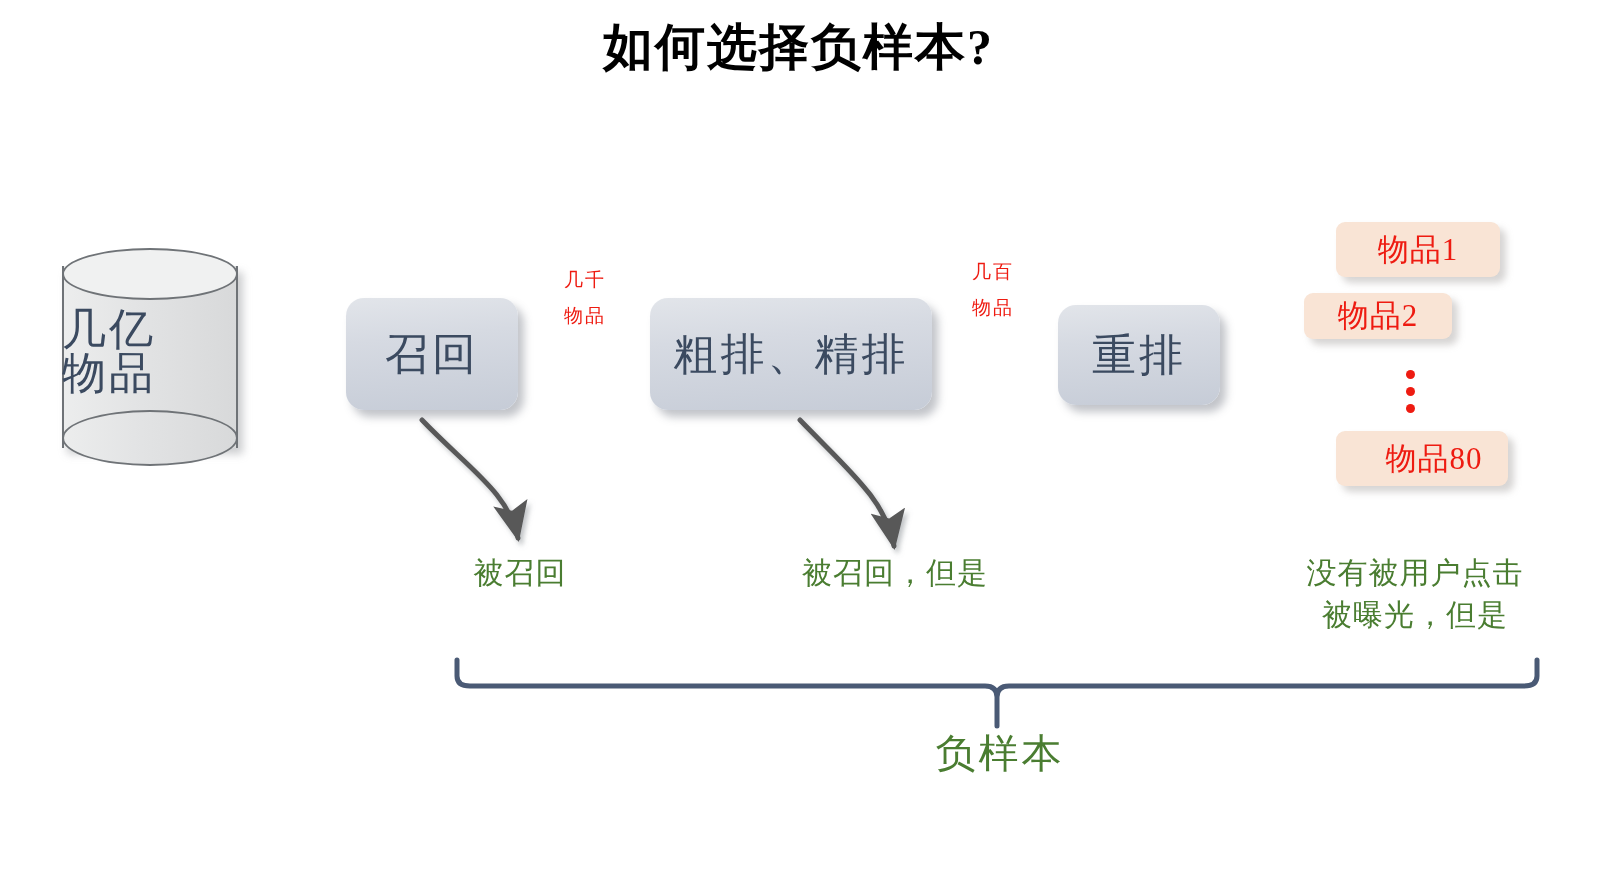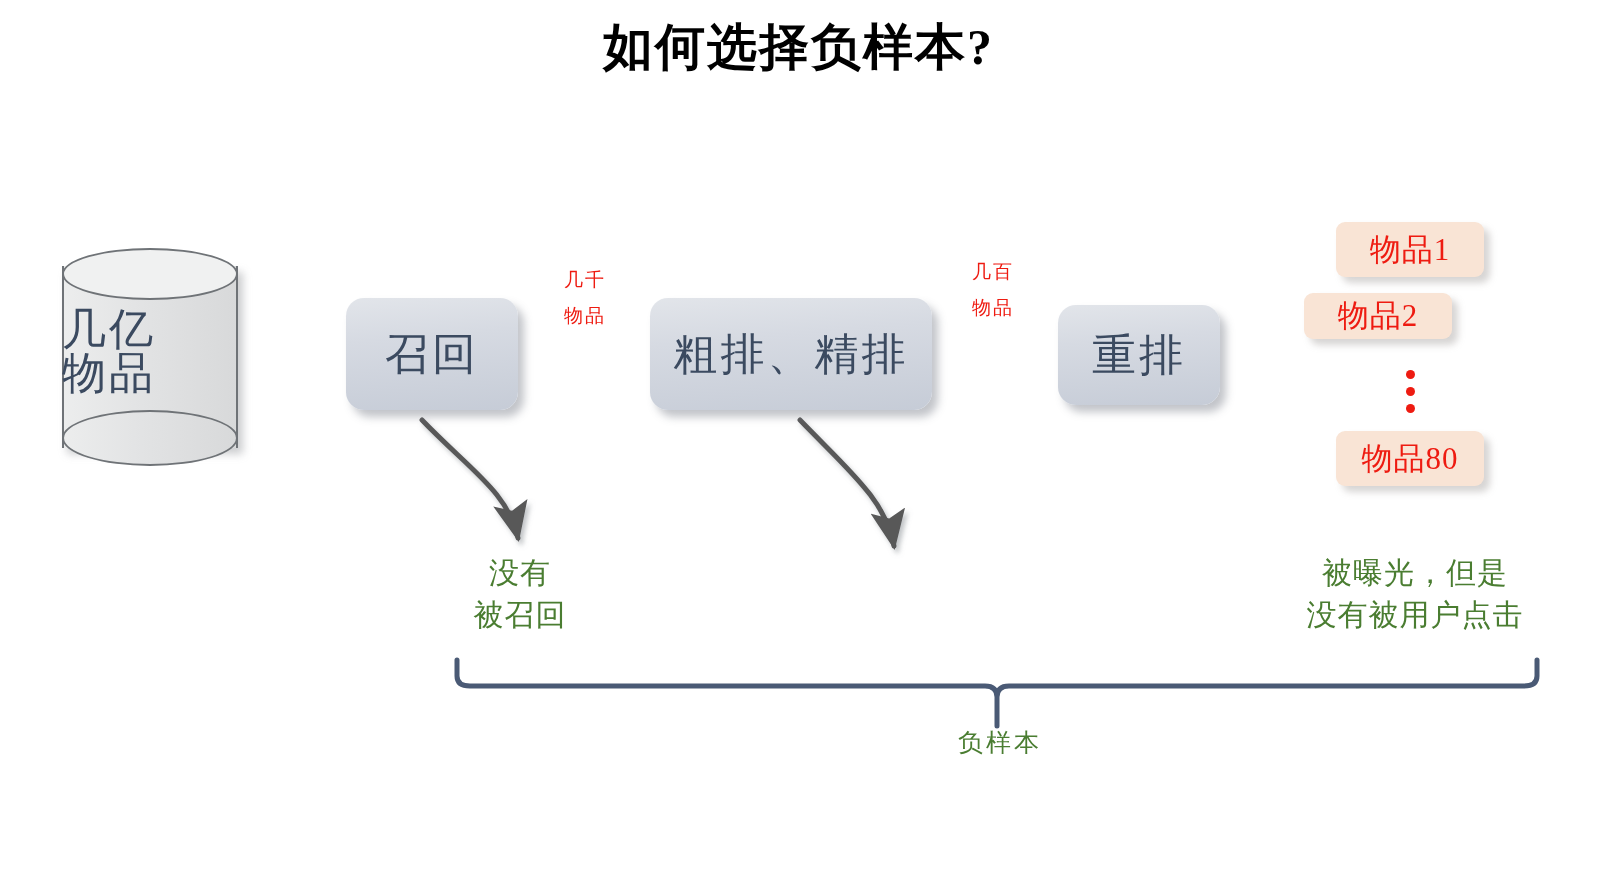--- a/index.html
+++ b/index.html
@@ -101,23 +101,23 @@
     background: #f9e4d5;
     box-shadow: 6px 6px 7px rgba(155,150,148,0.40);
     display: flex;
     align-items: center;
     justify-content: center;
     color: #ee1b11;
     font-size: 31px;
     letter-spacing: 1px;
     font-family: "Liberation Serif", "DejaVu Serif", serif;
   }
-  #item-1  { left: 1336px; top: 222px; width: 148px; height: 55px; }
+  #item-1  { left: 1336px; top: 222px; width: 164px; height: 55px; }
   #item-2  { left: 1304px; top: 293px; width: 148px; height: 46px; }
-  #item-80 { left: 1336px; top: 431px; width: 148px; height: 55px; }
+  #item-80 { left: 1336px; top: 431px; width: 148px; height: 55px; padding-left: 24px; }
   #item-dots {
     left: 1336px; top: 362px; width: 148px; height: 58px;
     display: flex; flex-direction: column;
     align-items: center; justify-content: center;
   }
   #item-dots span {
     display: block;
     width: 9px; height: 9px;
     border-radius: 50%;
     background: #ee1b11;
@@ -144,21 +144,21 @@
     text-align: center;
     letter-spacing: 1px;
     font-family: "Liberation Serif", "DejaVu Serif", serif;
   }
   #note-1 { left: 420px; top: 552px; width: 200px; }
   #note-2 { left: 735px; top: 552px; width: 320px; }
   #note-3 { left: 1255px; top: 552px; width: 320px; }
   #brace-label {
     left: 870px; top: 726px; width: 260px;
     color: #4a7d31;
-    font-size: 25px;
+    font-size: 40px;
     text-align: center;
     letter-spacing: 3px;
     font-family: "Liberation Serif", "DejaVu Serif", serif;
   }
 </style>
 </head>
 <body>
 
 <svg id="canvas" viewBox="0 0 1597 893" xmlns="http://www.w3.org/2000/svg">
   <defs>
@@ -221,23 +221,23 @@
 <div class="abs item-box" id="item-1">物品1</div>
 <div class="abs item-box" id="item-2">物品2</div>
 <div class="abs" id="item-dots">
   <span></span>
   <span></span>
   <span></span>
 </div>
 <div class="abs item-box" id="item-80">物品80</div>
 
 <div class="abs note" id="note-1">
-  <div>没有</div>
   <div>被召回</div>
 </div>
 <div class="abs note" id="note-2">
+  <div>被召回，但是</div>
 </div>
 <div class="abs note" id="note-3">
+  <div>没有被用户点击</div>
   <div>被曝光，但是</div>
-  <div>没有被用户点击</div>
 </div>
 
 <div class="abs" id="brace-label">负样本</div>
 
 </body></html>

